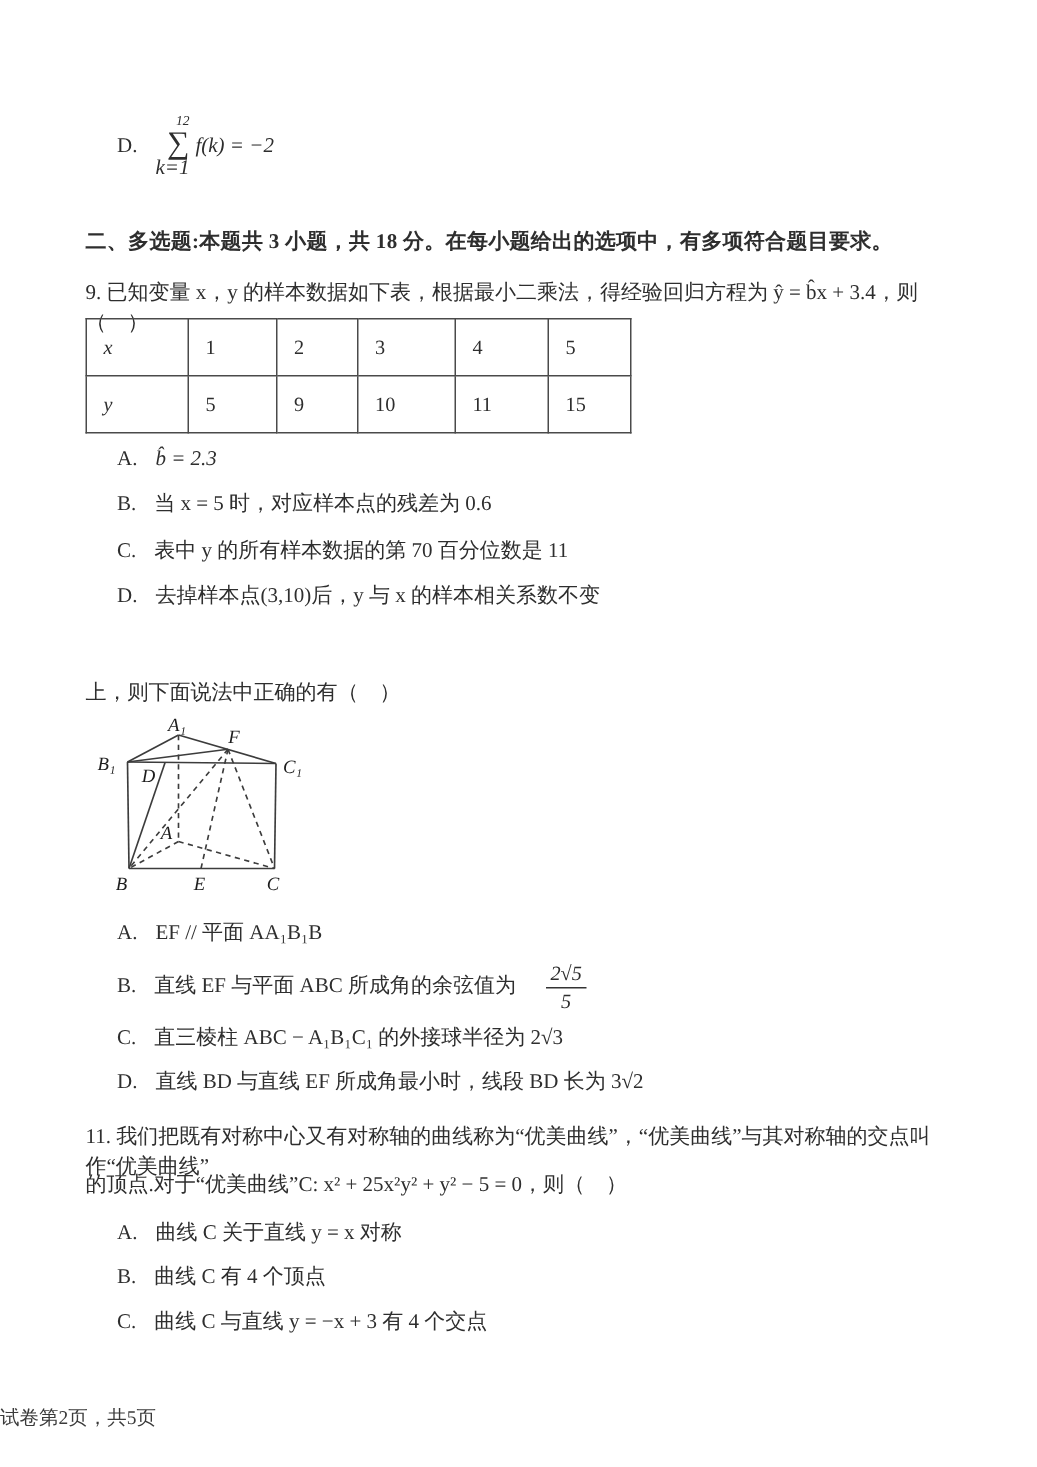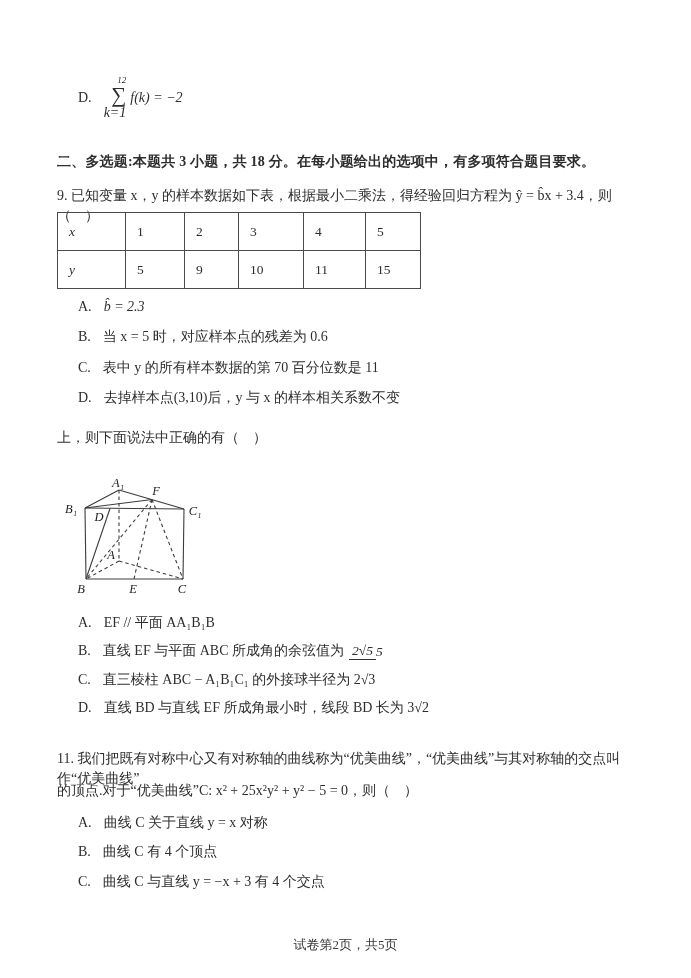--- a/index.html
+++ b/index.html
@@ -34,29 +34,29 @@
   td.c4 { width:62px; } td.c5 { width:55px; }
 
   
   .opts { display:flex; flex-direction:column; }
   .opt { display:flex; align-items:center; }
   .gap10 > .opt + .opt { margin-top:10px; }
   .gap8  > .opt + .opt { margin-top:8px; }
   .gap9  > .opt + .opt { margin-top:9px; }
 
   
-  .frac { display:inline-flex; flex-direction:row; align-items:center; line-height:1.15; margin-left:5px; font-style:italic; font-size:13.5px; }
+  .frac { display:inline-flex; flex-direction:column; align-items:center; line-height:1.15; margin-left:20px; font-style:italic; font-size:13.5px; }
   .frac .num { border-bottom:1.2px solid #333; padding:0 3px 1px 3px; }
   .frac .den { padding-top:1px; }
 
   
   .figure-wrap { position:absolute; left:55px; top:476px; }
   svg text { font-family:"Liberation Serif",serif; font-style:italic; font-size:12.5px; fill:#1d1d1d; }
 
-  .footer { position:absolute; left:0; right:0; top:936px; text-align:center; font-size:13px; color:#3a3a3a; }
+  .footer { position:absolute; left:0; right:0; top:936px; text-align:left; font-size:13px; color:#3a3a3a; }
 </style>
 </head>
 <body>
 
 <div class="page">
 
   <div class="block indent sum-line" style="top:76px;">
     <span class="opt-label">D.</span>
     <span class="bigsum">
       <span class="sum-top">12</span>
@@ -105,21 +105,21 @@
     <div class="opt">
       <span class="opt-label">C.</span>
       <span>表中 y 的所有样本数据的第 70 百分位数是 11</span>
     </div>
     <div class="opt">
       <span class="opt-label">D.</span>
       <span>去掉样本点(3,10)后，y 与 x 的样本相关系数不变</span>
     </div>
   </div>
 
-  <div class="block" style="top:428px;">上，则下面说法中正确的有（　）</div>
+  <div class="block" style="top:453px;">上，则下面说法中正确的有（　）</div>
 
   <div class="figure-wrap">
     <svg width="175" height="132" viewBox="0 0 175 132">
       <g stroke="#3c3c3c" stroke-width="1.1" fill="none">
 
         <line x1="30" y1="32" x2="64" y2="14"></line>
         <line x1="64" y1="14" x2="129" y2="33"></line>
         <line x1="30" y1="32" x2="97" y2="23.5"></line>
         <line x1="30" y1="32" x2="129" y2="33"></line>
         <line x1="30" y1="32" x2="31" y2="103"></line>

